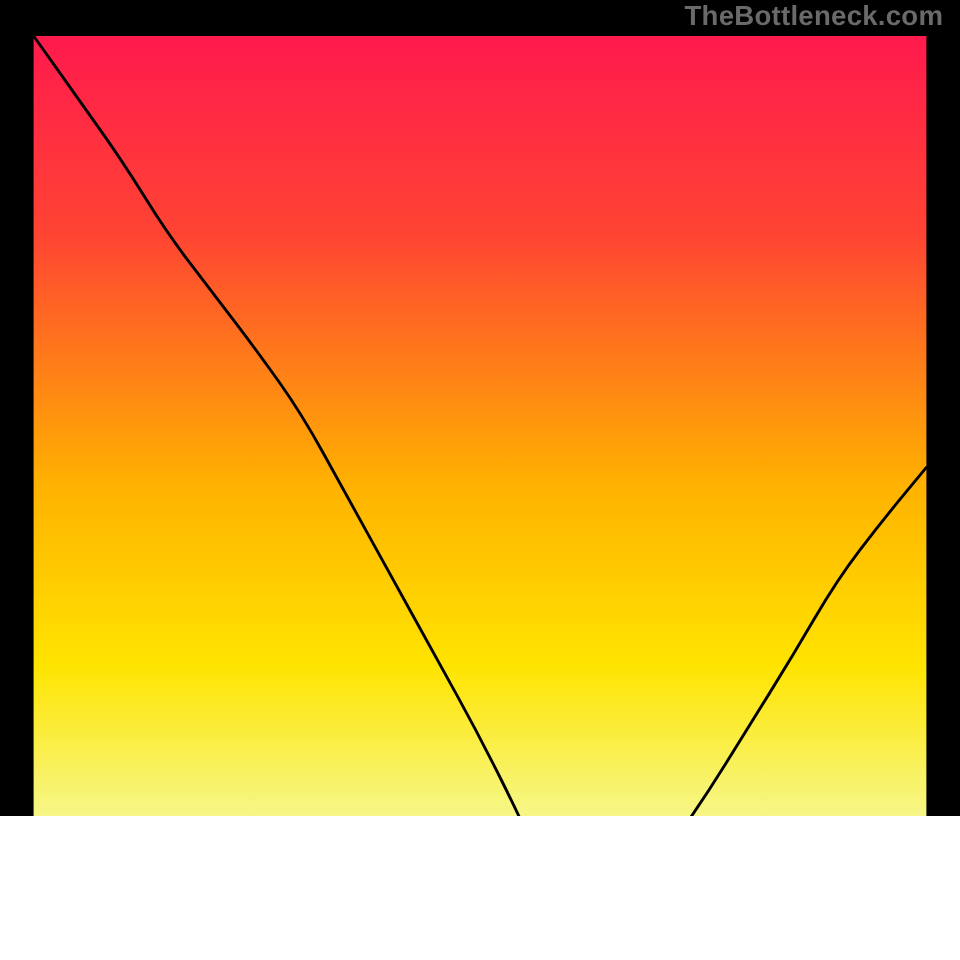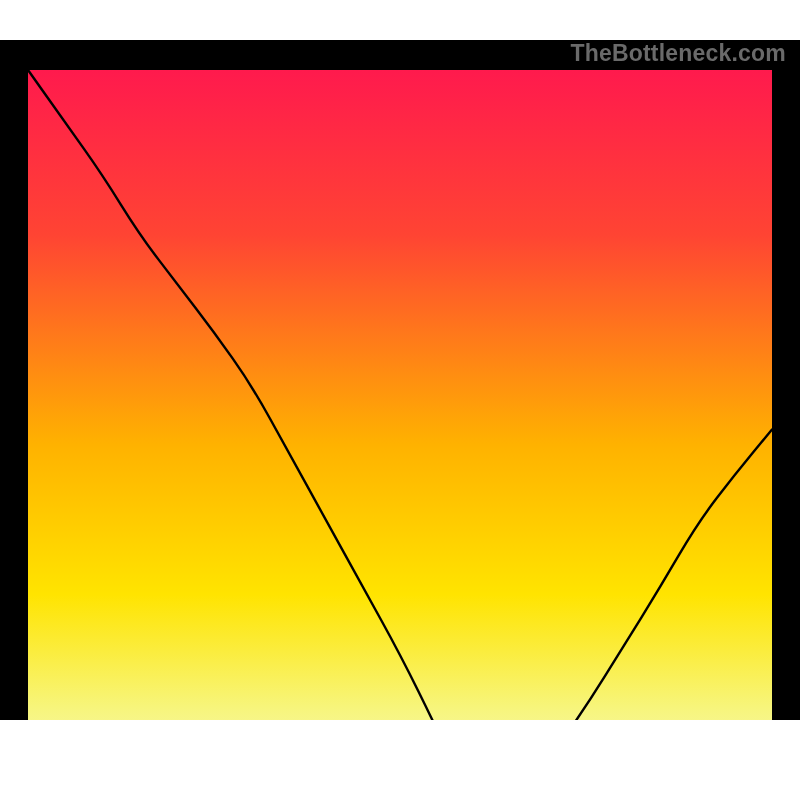--- a/index.html
+++ b/index.html
@@ -5,21 +5,20 @@
   body {
     margin: 0;
     padding: 0;
     background: #fff;
     font-family: Arial, Helvetica, sans-serif;
   }
   .wrap {
     width: 800px;
     height: 680px;
     position: relative;
-    margin-top: 40px;
   }
   .attribution {
     position: absolute;
     top: 0px;
     right: 14px;
     font-size: 23px;
     font-weight: bold;
     color: #6a6a6a;
     letter-spacing: 0.2px;
   }

